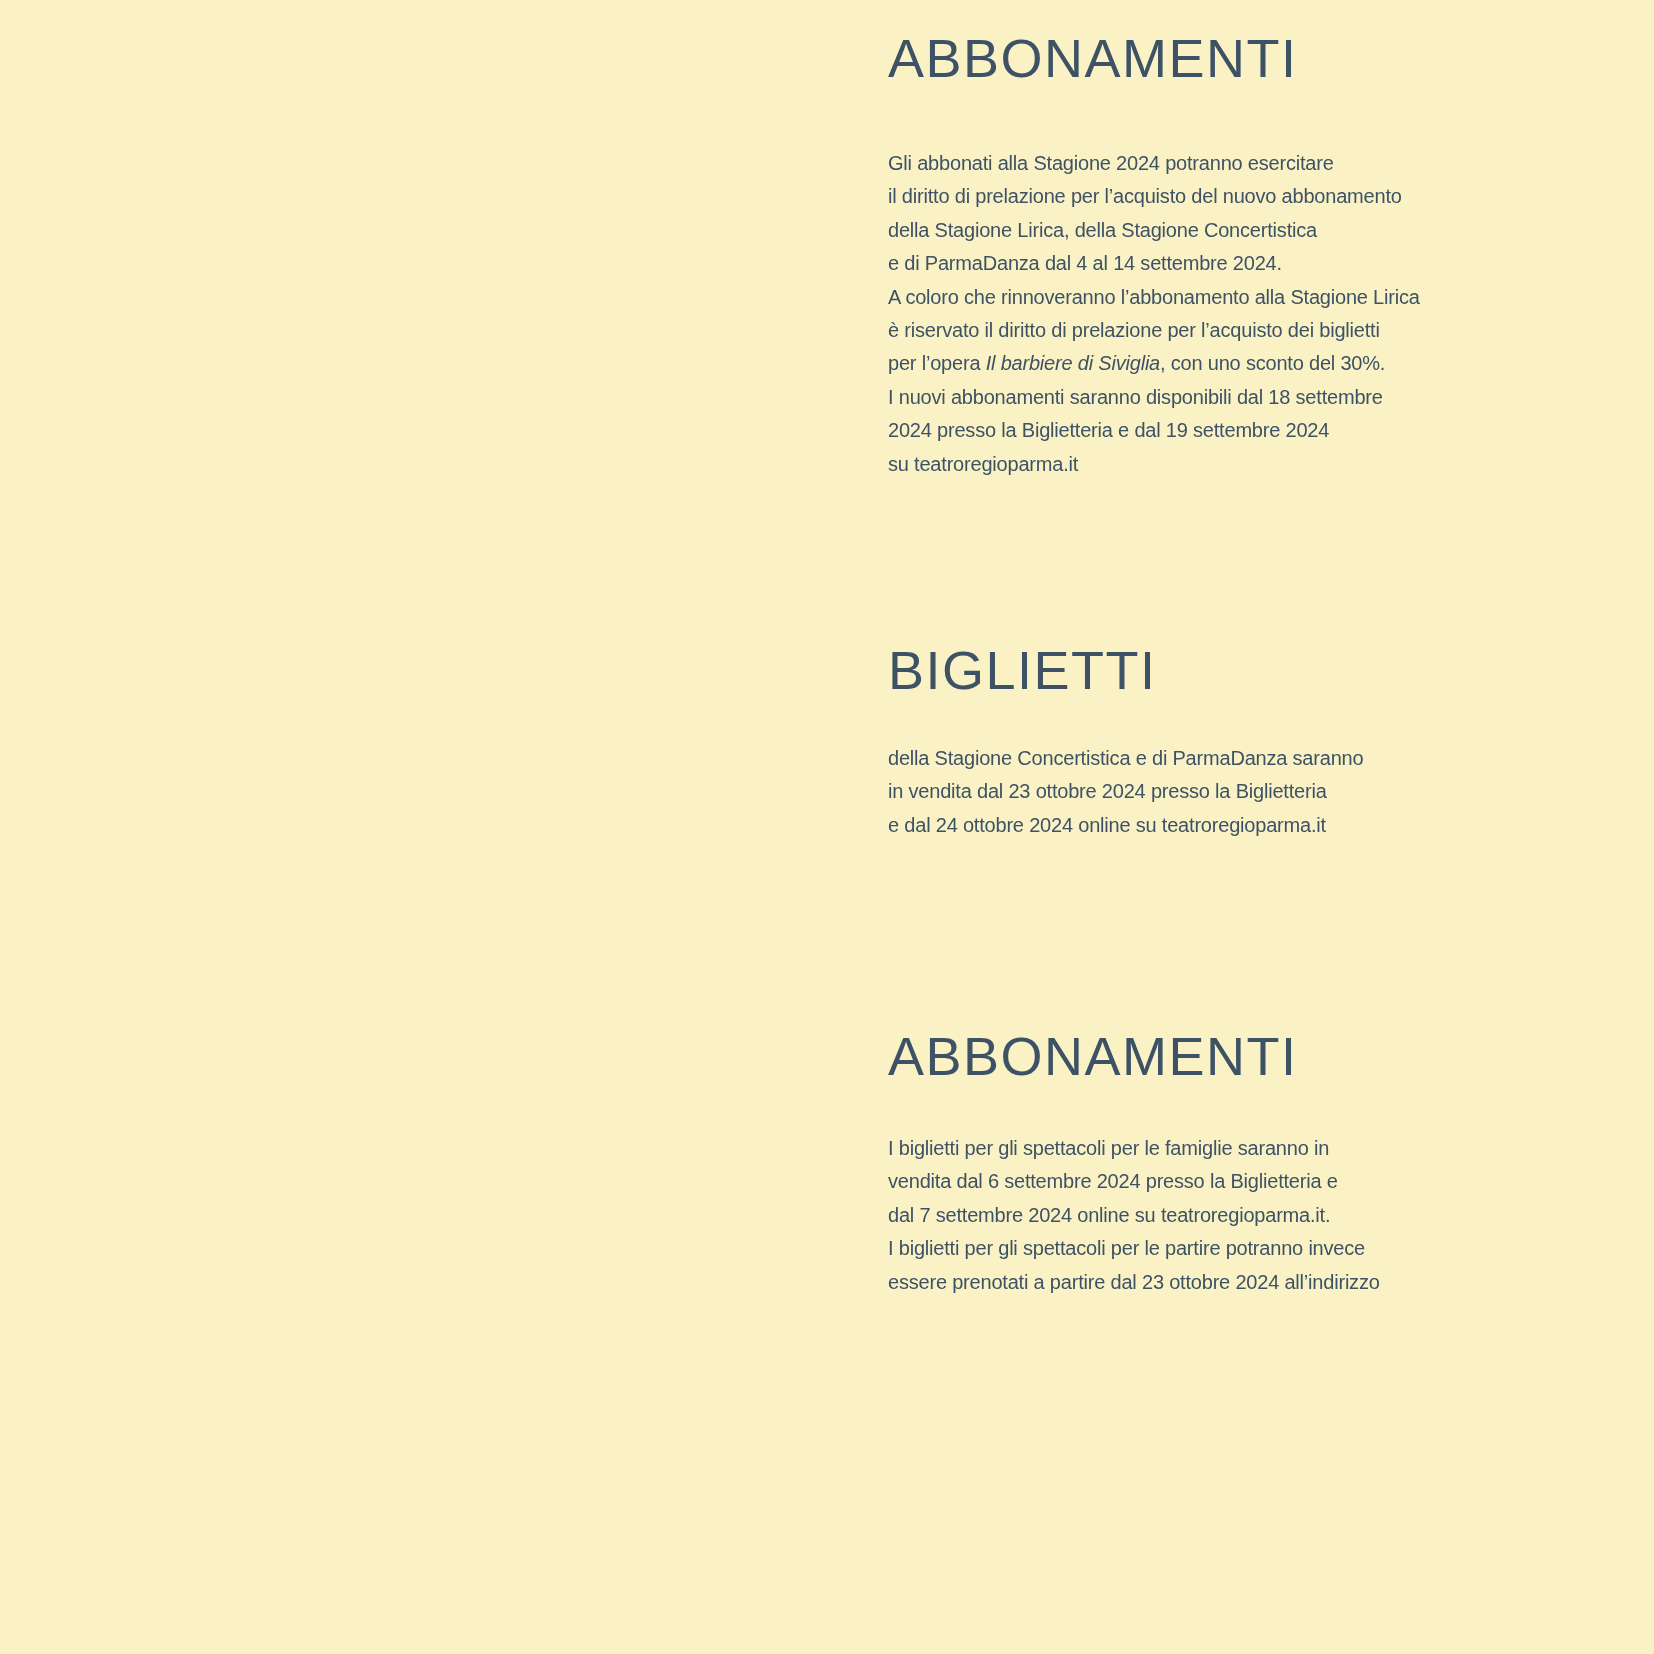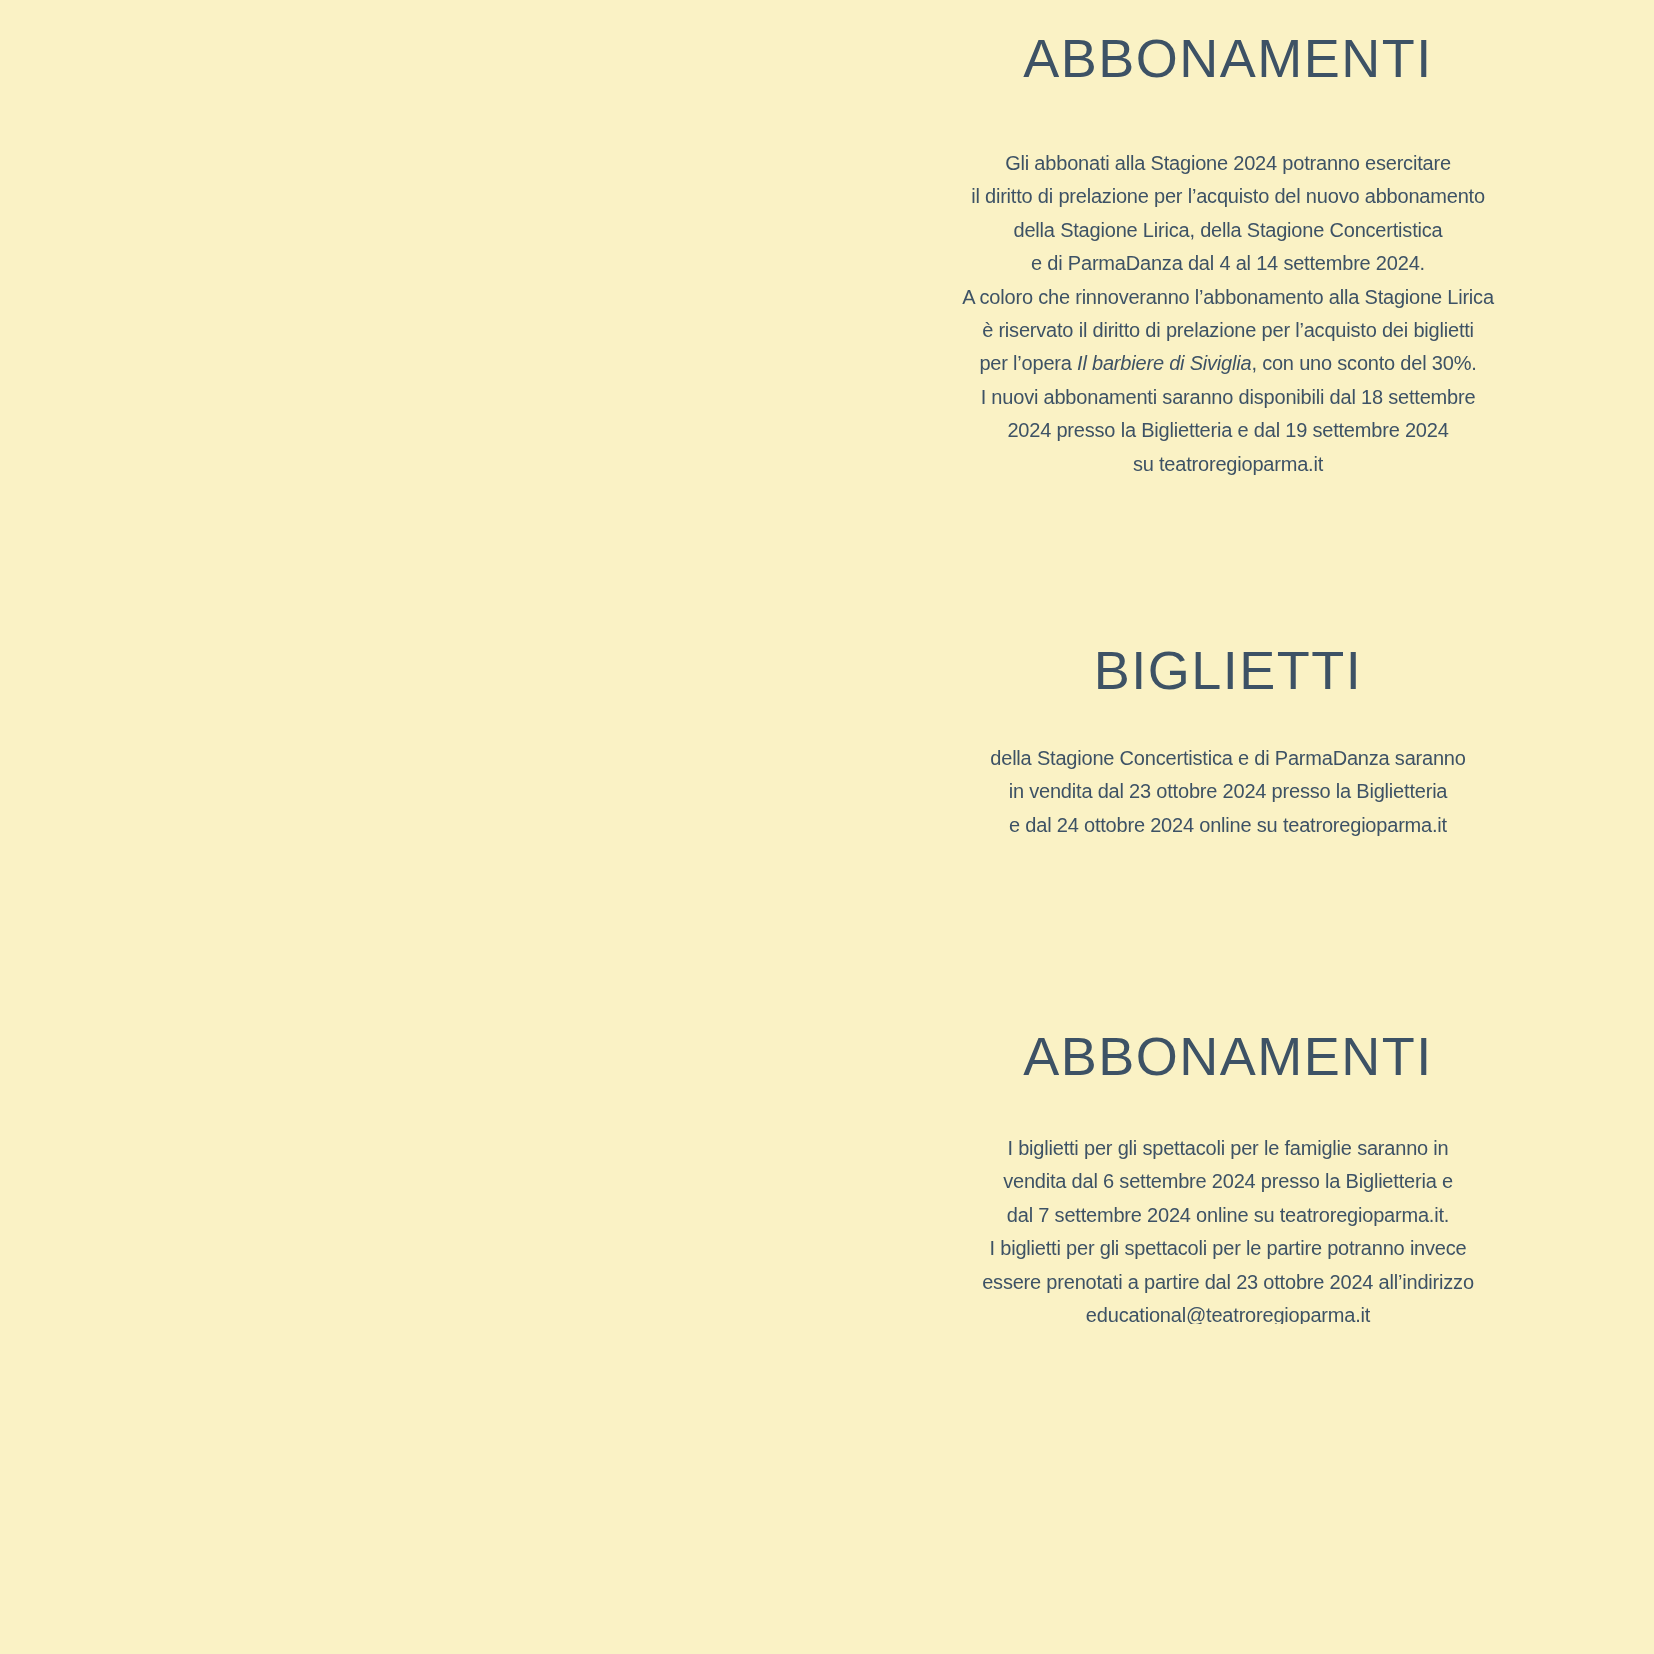--- a/index.html
+++ b/index.html
@@ -11,21 +11,20 @@
   body {
     font-family: "Liberation Sans", sans-serif;
     color: var(--ink);
   }
   .page {
     position: relative;
     width: 1654px;
     height: 1324px;
     background: var(--bg);
     overflow: hidden;
-    text-align: center;
   }
   .section {
     position: absolute;
     left: 888px;
     width: 680px;
   }
   .heading {
     font-size: 54px;
     line-height: 56px;
     font-weight: 400;
@@ -80,17 +79,16 @@
   </div>
 
   <div class="section" id="sec-regioyoung">
     <div class="heading">ABBONAMENTI</div>
     <div class="body-text">
         <div class="line"><span>I </span><span class="b">biglietti</span><span> per gli spettacoli per le </span><span class="b">famiglie</span><span> saranno in</span></div>
         <div class="line"><span>vendita </span><span class="b">dal 6 settembre 2024</span><span> presso la Biglietteria e</span></div>
         <div class="line"><span>dal </span><span class="b">7 settembre 2024</span><span> online su teatroregioparma.it.</span></div>
         <div class="line"><span>I </span><span class="b">biglietti</span><span> per gli spettacoli per le </span><span class="b">partire</span><span> potranno invece</span></div>
         <div class="line"><span>essere prenotati a partire dal </span><span class="b">23 ottobre 2024</span><span> all’indirizzo</span></div>
-        <div class="line"><span>educational@teatroregioparma.it</span></div>
       </div>
   </div>
 
 </div>
 
 </body></html>

